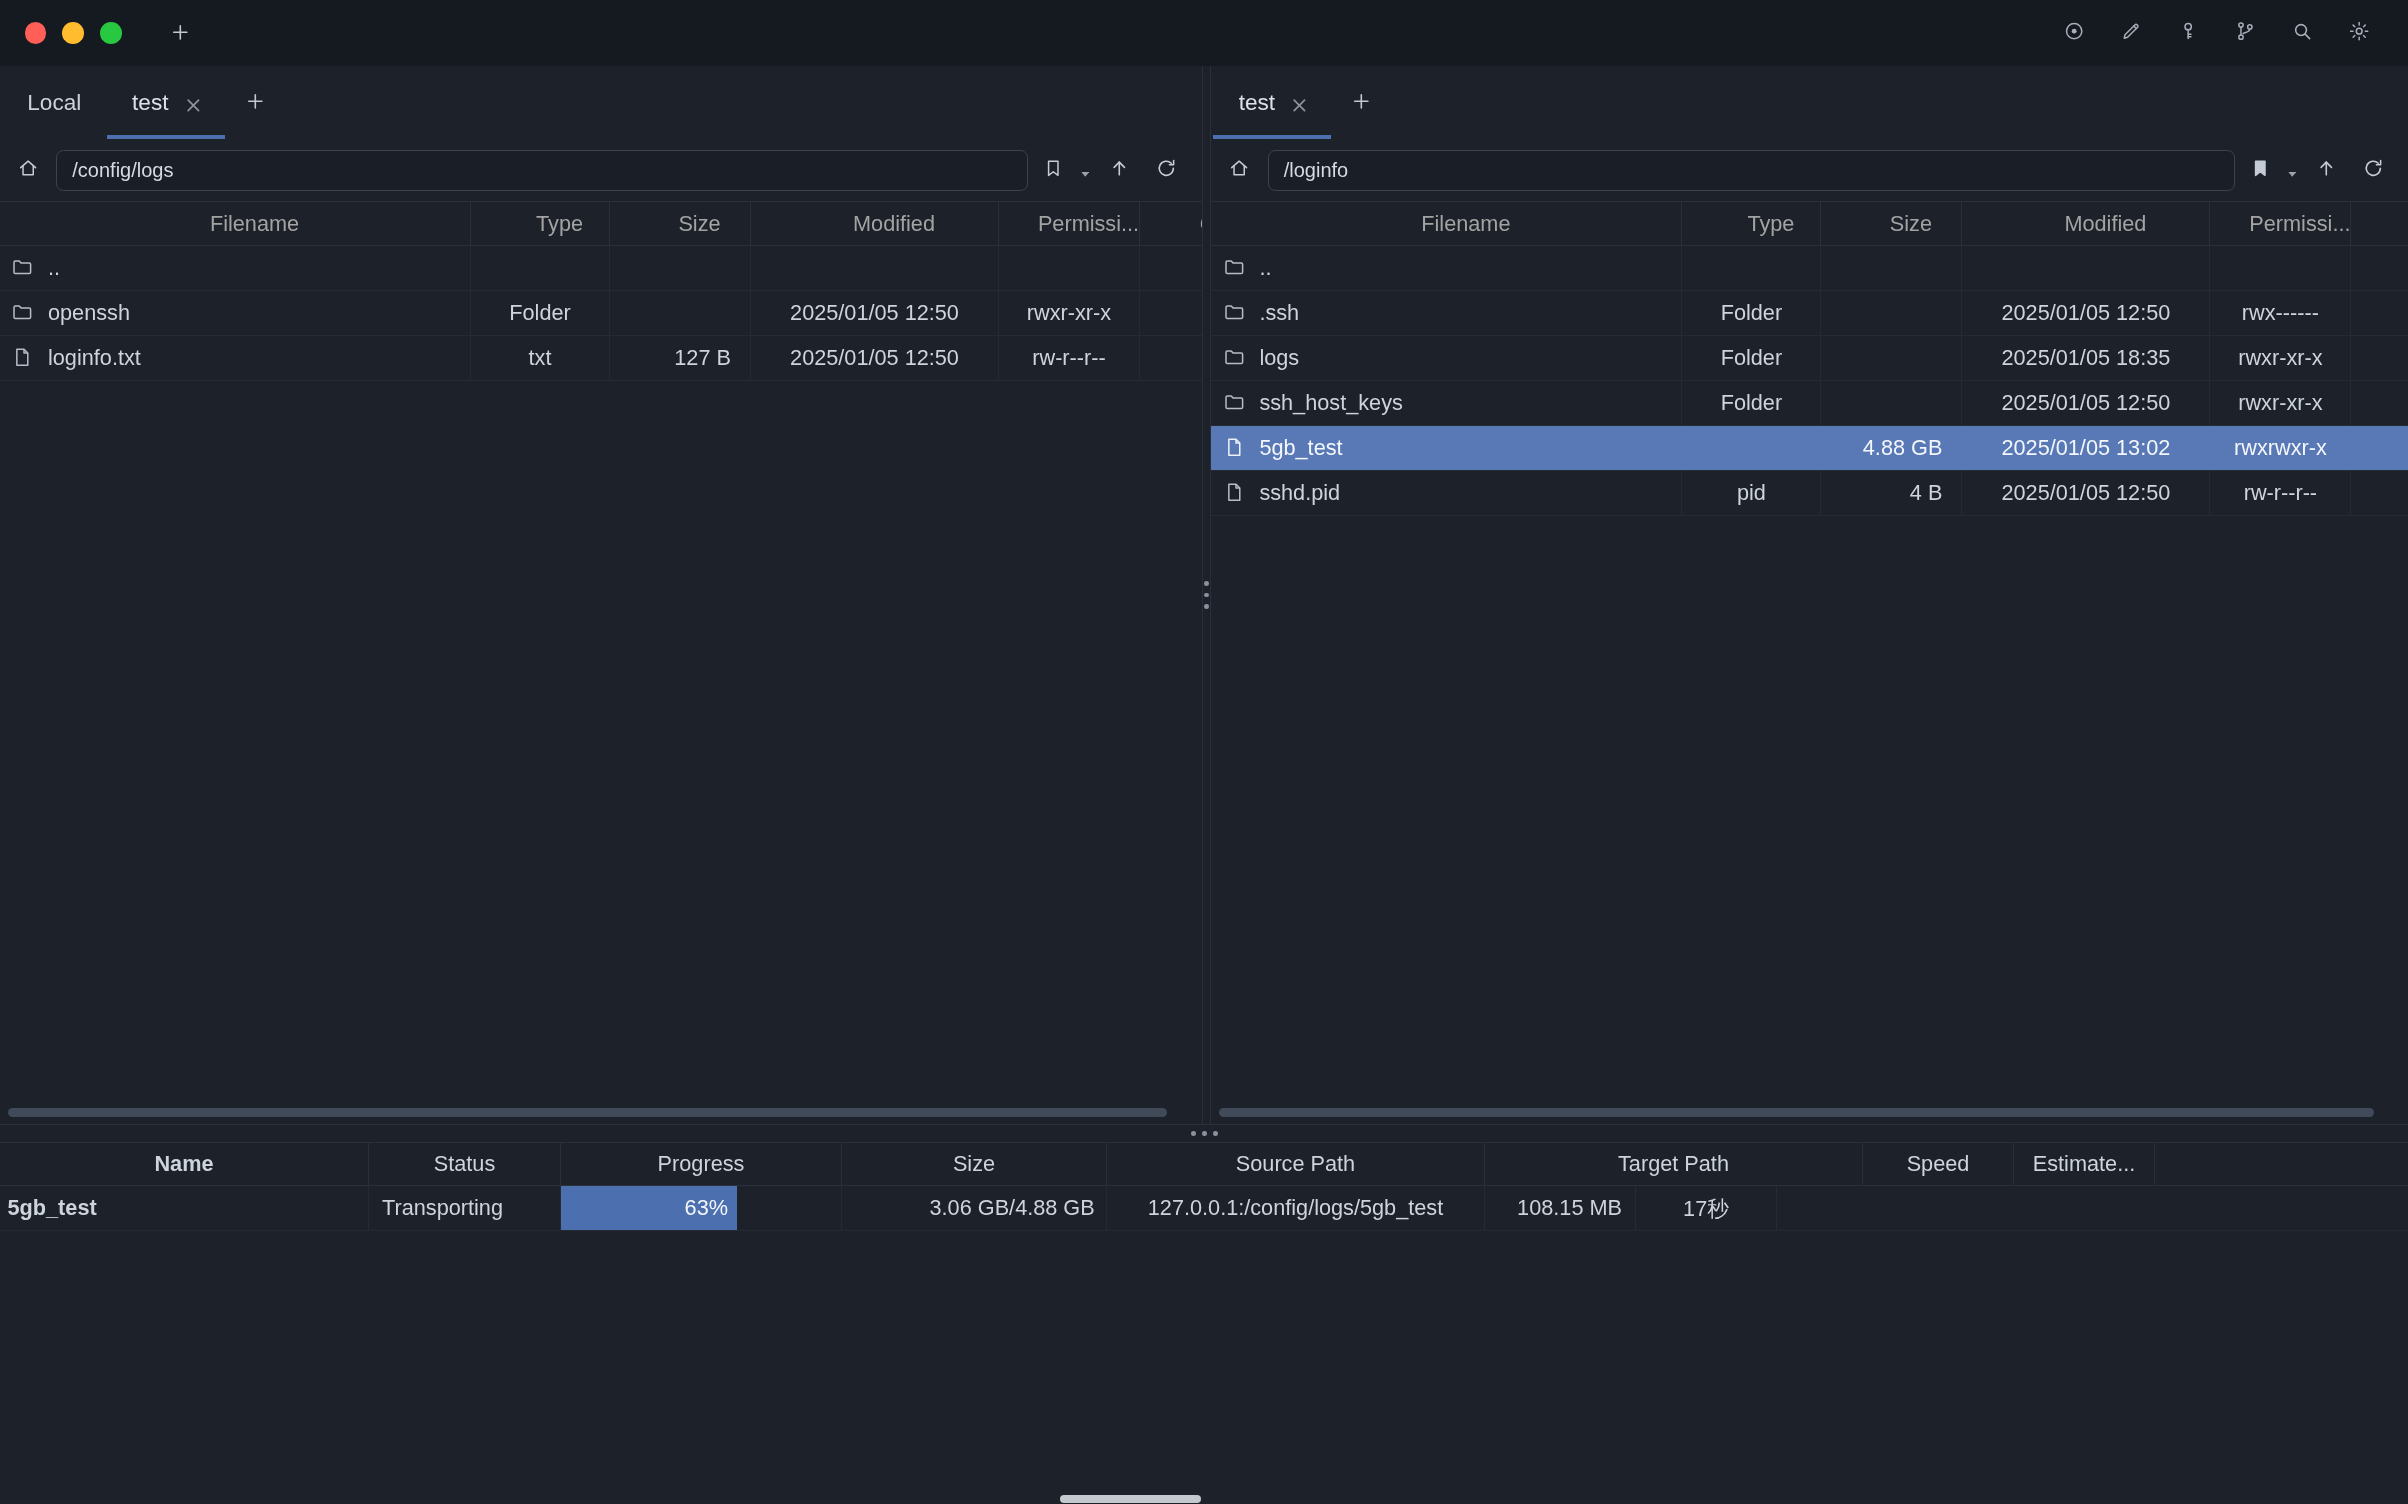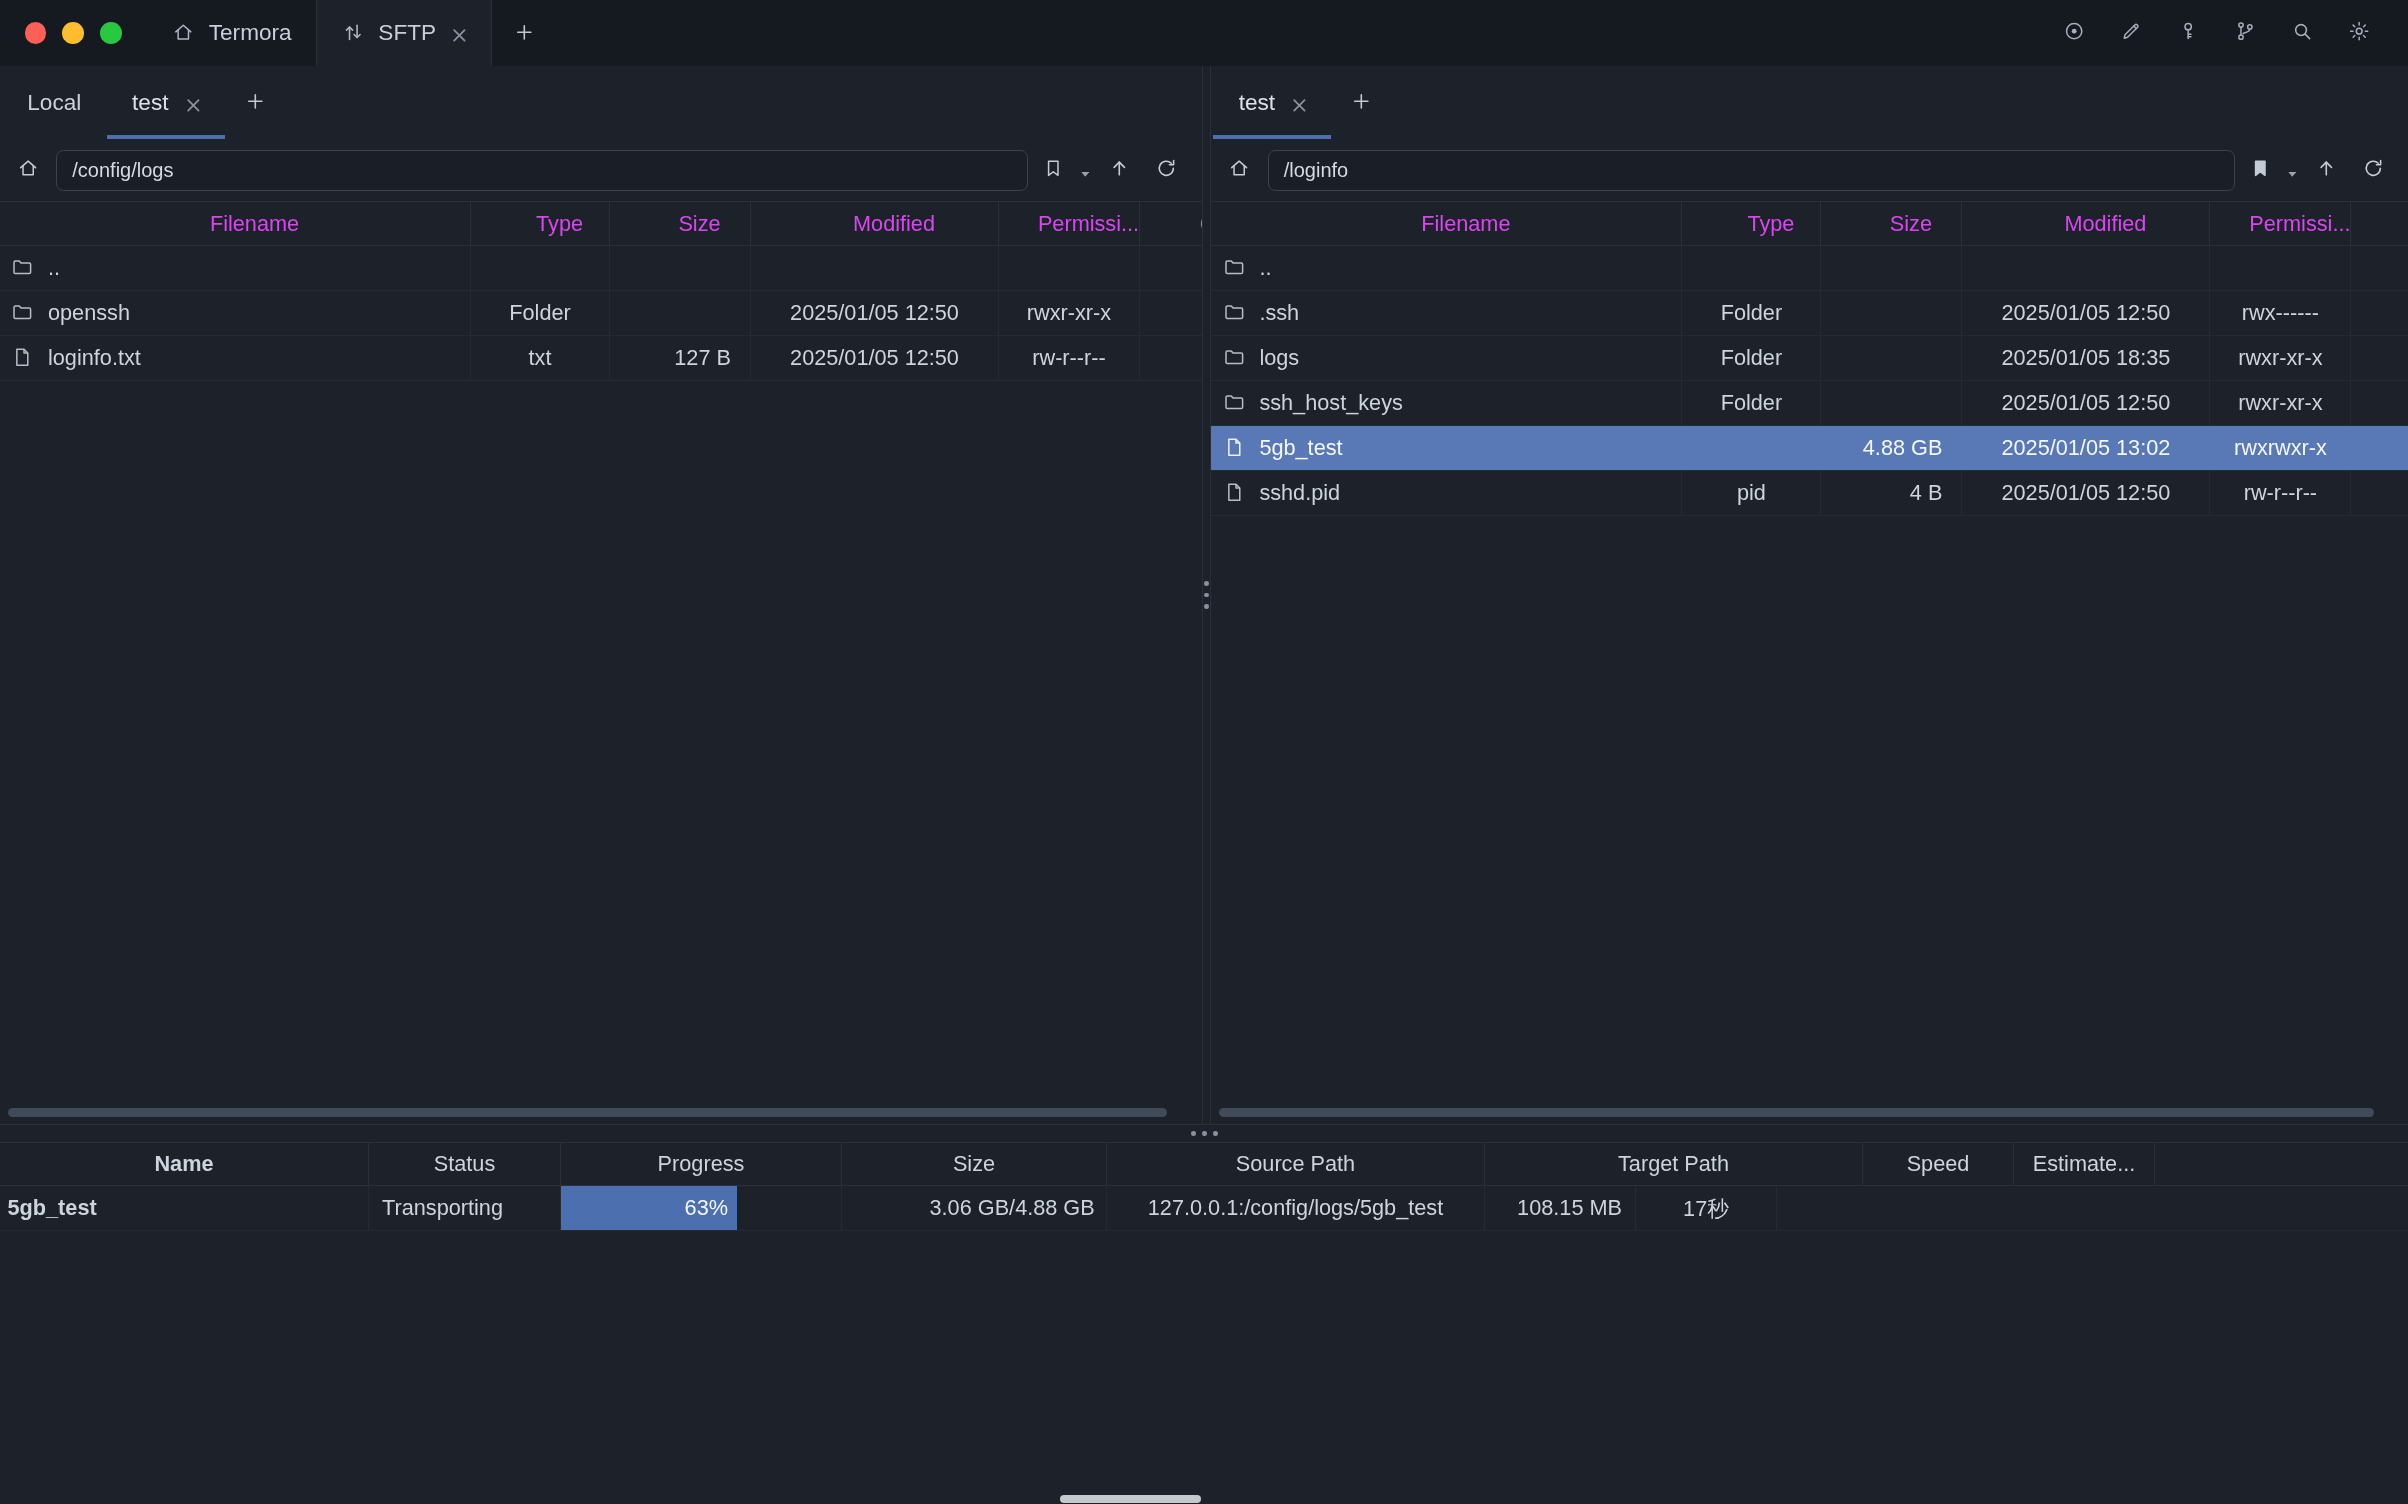--- a/index.html
+++ b/index.html
@@ -55,21 +55,21 @@
   .pbtn.bm { width:34px; }
   .pbtn.caret { width:21px; color:#9aa1ac; }
   .pbtn.upb { width:38px; margin-left:9.4px; }
   .pbtn.rfb { width:38px; margin-left:9.4px; }
   .aicon { width:25.4px; height:25.4px; }
   .cicon { width:15px; height:15px; }
 
   
   .ftable { flex:1; position:relative; }
   .fhead { display:flex; height:45px; border-top:0.9px solid #2a303a; border-bottom:0.9px solid #2a303a; }
-  .fhead .fcell { justify-content:center; border-right:0.9px solid #2a303a; color:#d946ef;padding-left:39px; }
+  .fhead .fcell { justify-content:center; border-right:0.9px solid #2a303a; color:#a3a3a3;padding-left:39px; }
   .fcell { flex:none; display:flex; align-items:center; justify-content:center; border-right:0.9px solid #252a33; overflow:hidden; white-space:nowrap; }
   .frow { display:flex; height:45px; border-bottom:0.9px solid #252a33; }
   .frow .c-name { justify-content:flex-start; padding-left:11.3px; gap:12.2px; }
   .frow .c-size { justify-content:flex-end; padding-right:19px; }
   .c-name { width:471px; }
   .c-type { width:139px; }
   .c-size { width:141px; }
   .c-mod  { width:248px; }
   .c-perm { width:141px; }
   .c-owner{ width:113px; border-right:none !important; }
@@ -183,37 +183,20 @@
     </g>
   </defs>
 </svg>
 
 <div class="titlebar">
   <div class="traffic" id="traffic">
       <div class="tl" style="background: rgb(255, 95, 87);"></div>
       <div class="tl" style="background: rgb(254, 188, 46);"></div>
       <div class="tl" style="background: rgb(40, 200, 64);"></div>
     </div>
-  <div class="tb-tabs" id="tb-tabs">
-      <div class="tb-tab">
-        <svg class="tabicon" viewBox="0 0 26 26" width="24.5" height="24.5">
-          <use href="#i-home"></use>
-        </svg>
-        <span>Termora</span>
-      </div>
-      <div class="tb-tab active">
-        <svg class="tabicon" viewBox="0 0 26 26" width="24.5" height="24.5">
-          <use href="#i-transfer"></use>
-        </svg>
-        <span>SFTP</span>
-        <svg class="tb-close" viewBox="0 0 19 19" width="18" height="18">
-          <use href="#i-close"></use>
-        </svg>
-      </div>
-    </div>
   <div class="tb-plusbtn">
     <svg viewBox="0 0 26 26" width="24.5" height="24.5">
         <use href="#i-plus"></use>
       </svg>
   </div>
   <div class="tb-actions" id="tb-actions">
       <div class="abtn">
         <svg class="" viewBox="0 0 29 29" width="27" height="27">
           <use href="#i-record"></use>
         </svg>

